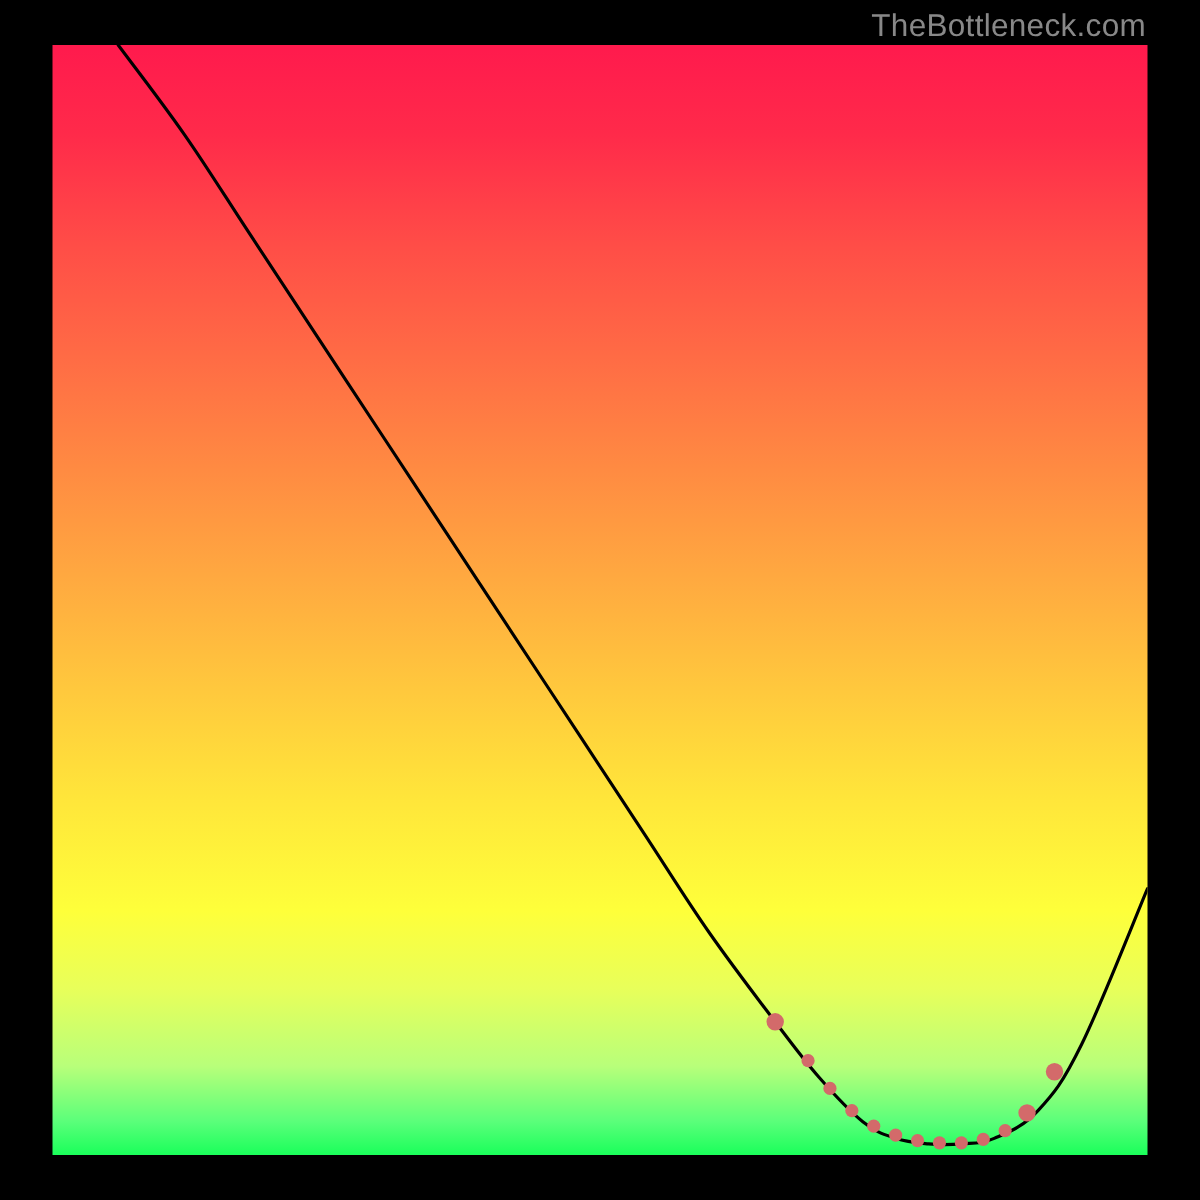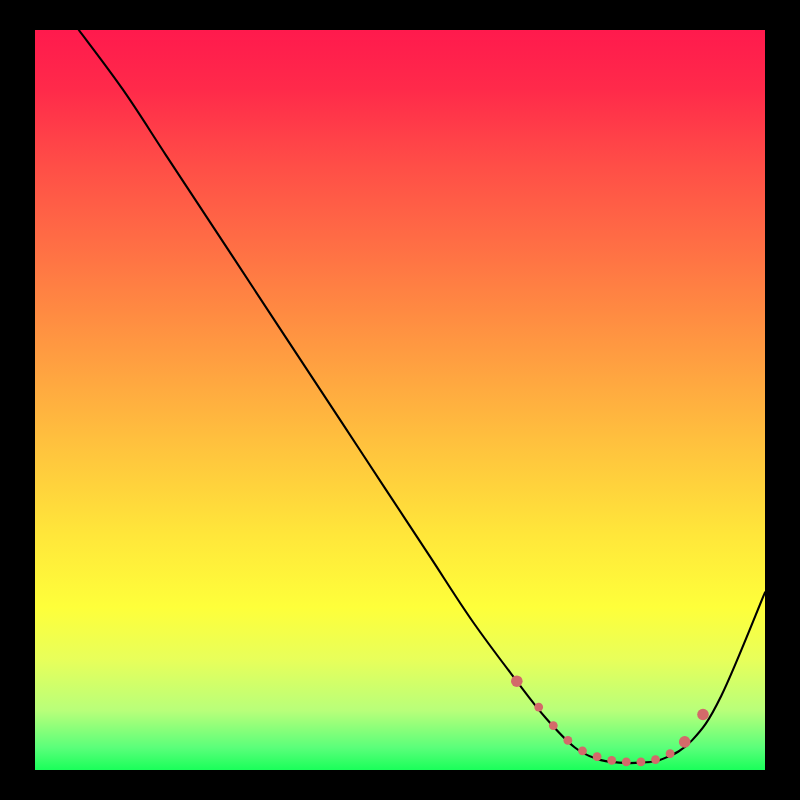--- a/index.html
+++ b/index.html
@@ -74,14 +74,15 @@
         <circle cx="576.7" cy="730.4" r="4.4" fill="#d36a6a"></circle>
         <circle cx="591.3" cy="731.9" r="4.4" fill="#d36a6a"></circle>
         <circle cx="605.9" cy="731.9" r="4.4" fill="#d36a6a"></circle>
         <circle cx="620.5" cy="729.6" r="4.4" fill="#d36a6a"></circle>
         <circle cx="635.1" cy="723.7" r="4.4" fill="#d36a6a"></circle>
         <circle cx="649.7" cy="711.9" r="5.8" fill="#d36a6a"></circle>
         <circle cx="668.0" cy="684.5" r="5.8" fill="#d36a6a"></circle>
       </g>
   </svg>
 
+  <div class="watermark">TheBottleneck.com</div>
 
 </div>
 
 </body></html>

